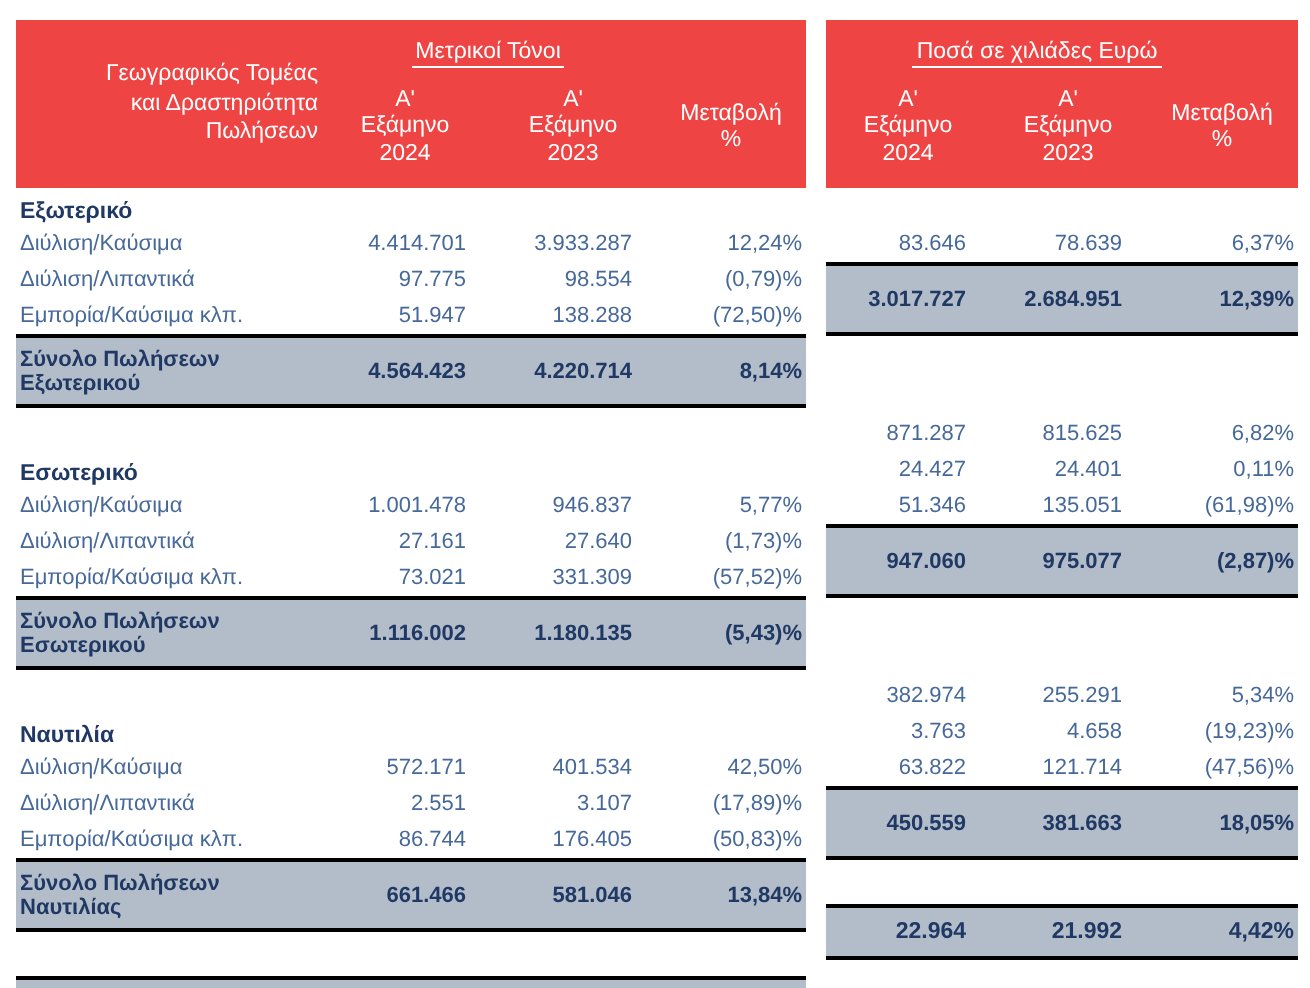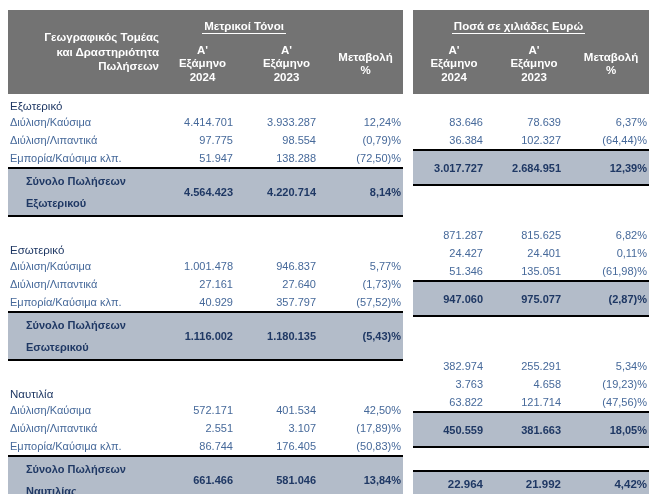--- a/index.html
+++ b/index.html
@@ -7,44 +7,44 @@
     width:655px; height:494px; overflow:hidden;
     font-family:"Liberation Sans", sans-serif;
     -webkit-font-smoothing:antialiased;
   }
   .wrap { display:flex; gap:10px; padding:10px 6px 0 8px; align-items:flex-start; }
   table { border-collapse:collapse; table-layout:fixed; }
   .t-left  { width:395px; }
   .t-right { width:236px; }
 
   
-  thead th { background:#737373; color:#fff; font-weight:bold; }
+  thead th { background:#ef4444; color:#fff; font-weight:normal; }
   .unit-cell { height:22px; text-align:center; vertical-align:middle;
                font-size:11.5px; padding-top:5px; white-space:nowrap; }
   .unit-cell span { border-bottom:1.5px solid #fff; padding:0 2px 1px 2px; }
   .unit-cell.nudge { padding-right:26px; }
   .rowlabel-cell { text-align:right; vertical-align:middle; padding-left:3px;
                    font-size:11.5px; line-height:14.5px; white-space:pre-line; }
   .colhead { height:50px; text-align:center; vertical-align:middle;
              font-size:11.5px; line-height:13.5px; white-space:pre-line;
              padding-bottom:5px; }
 
   
   tbody td { font-size:11px; }
-  tr.sec-head td { height:17px; font-weight:normal; color:#1F3864;
+  tr.sec-head td { height:17px; font-weight:bold; color:#1F3864;
                    font-size:11.5px; padding-left:2px; vertical-align:bottom; }
   tr.data td { height:16px; vertical-align:middle; }
   td.lbl { color:#46699A; padding-left:2px; white-space:nowrap;margin-left:11px; }
   td.num { color:#46699A; text-align:right; padding-right:12px; white-space:nowrap; }
   td.chg { padding-right:2px; }
 
   tr.total td { background:#B3BCC9; border-top:2px solid #000;
                 border-bottom:2.5px solid #000; height:31px;
                 font-weight:bold; color:#1F3864; vertical-align:middle; }
-  tr.total td.tlbl { line-height:22px; padding-left:18px; }
+  tr.total td.tlbl { line-height:12px; padding-left:2px; }
   tr.total td.num, tr.band td.num { color:#1F3864; }
 
   tr.band td { background:#B3BCC9; border-top:2px solid #000;
                border-bottom:2.5px solid #000; height:22px;
                font-weight:bold; color:#1F3864; vertical-align:middle;
                font-size:11.5px; }
   tr.band td.tlbl { padding-left:2px; }
 
   tr.gap td    { height:19px; background:#fff; }
   tr.gap-lg td { height:20px; background:#fff; }
@@ -123,22 +123,22 @@
         <td class="num chg">5,77%</td>
       </tr>
       <tr class="data">
         <td class="lbl">Διύλιση/Λιπαντικά</td>
         <td class="num">27.161</td>
         <td class="num">27.640</td>
         <td class="num chg">(1,73)%</td>
       </tr>
       <tr class="data">
         <td class="lbl">Εμπορία/Καύσιμα κλπ.</td>
-        <td class="num">40.929</td>
-        <td class="num">357.797</td>
+        <td class="num">73.021</td>
+        <td class="num">331.309</td>
         <td class="num chg">(57,52)%</td>
       </tr>
       <tr class="total">
         <td class="tlbl">Σύνολο Πωλήσεων Εσωτερικού</td>
         <td class="num">1.116.002</td>
         <td class="num">1.180.135</td>
         <td class="num chg">(5,43)%</td>
       </tr>
       <tr class="gap">
           <td colspan="4"></td>
@@ -206,25 +206,20 @@
     <tbody>
 
       <tr class="sec-head">
           <td colspan="3"></td>
         </tr>
       <tr class="data">
         <td class="num">83.646</td>
         <td class="num">78.639</td>
         <td class="num chg">6,37%</td>
       </tr>
-      <tr class="data">
-        <td class="num">36.384</td>
-        <td class="num">102.327</td>
-        <td class="num chg">(64,44)%</td>
-      </tr>
       <tr class="total">
         <td class="num">3.017.727</td>
         <td class="num">2.684.951</td>
         <td class="num chg">12,39%</td>
       </tr>
       <tr class="gap">
           <td colspan="3"></td>
         </tr>
 
       <tr class="sec-head">

